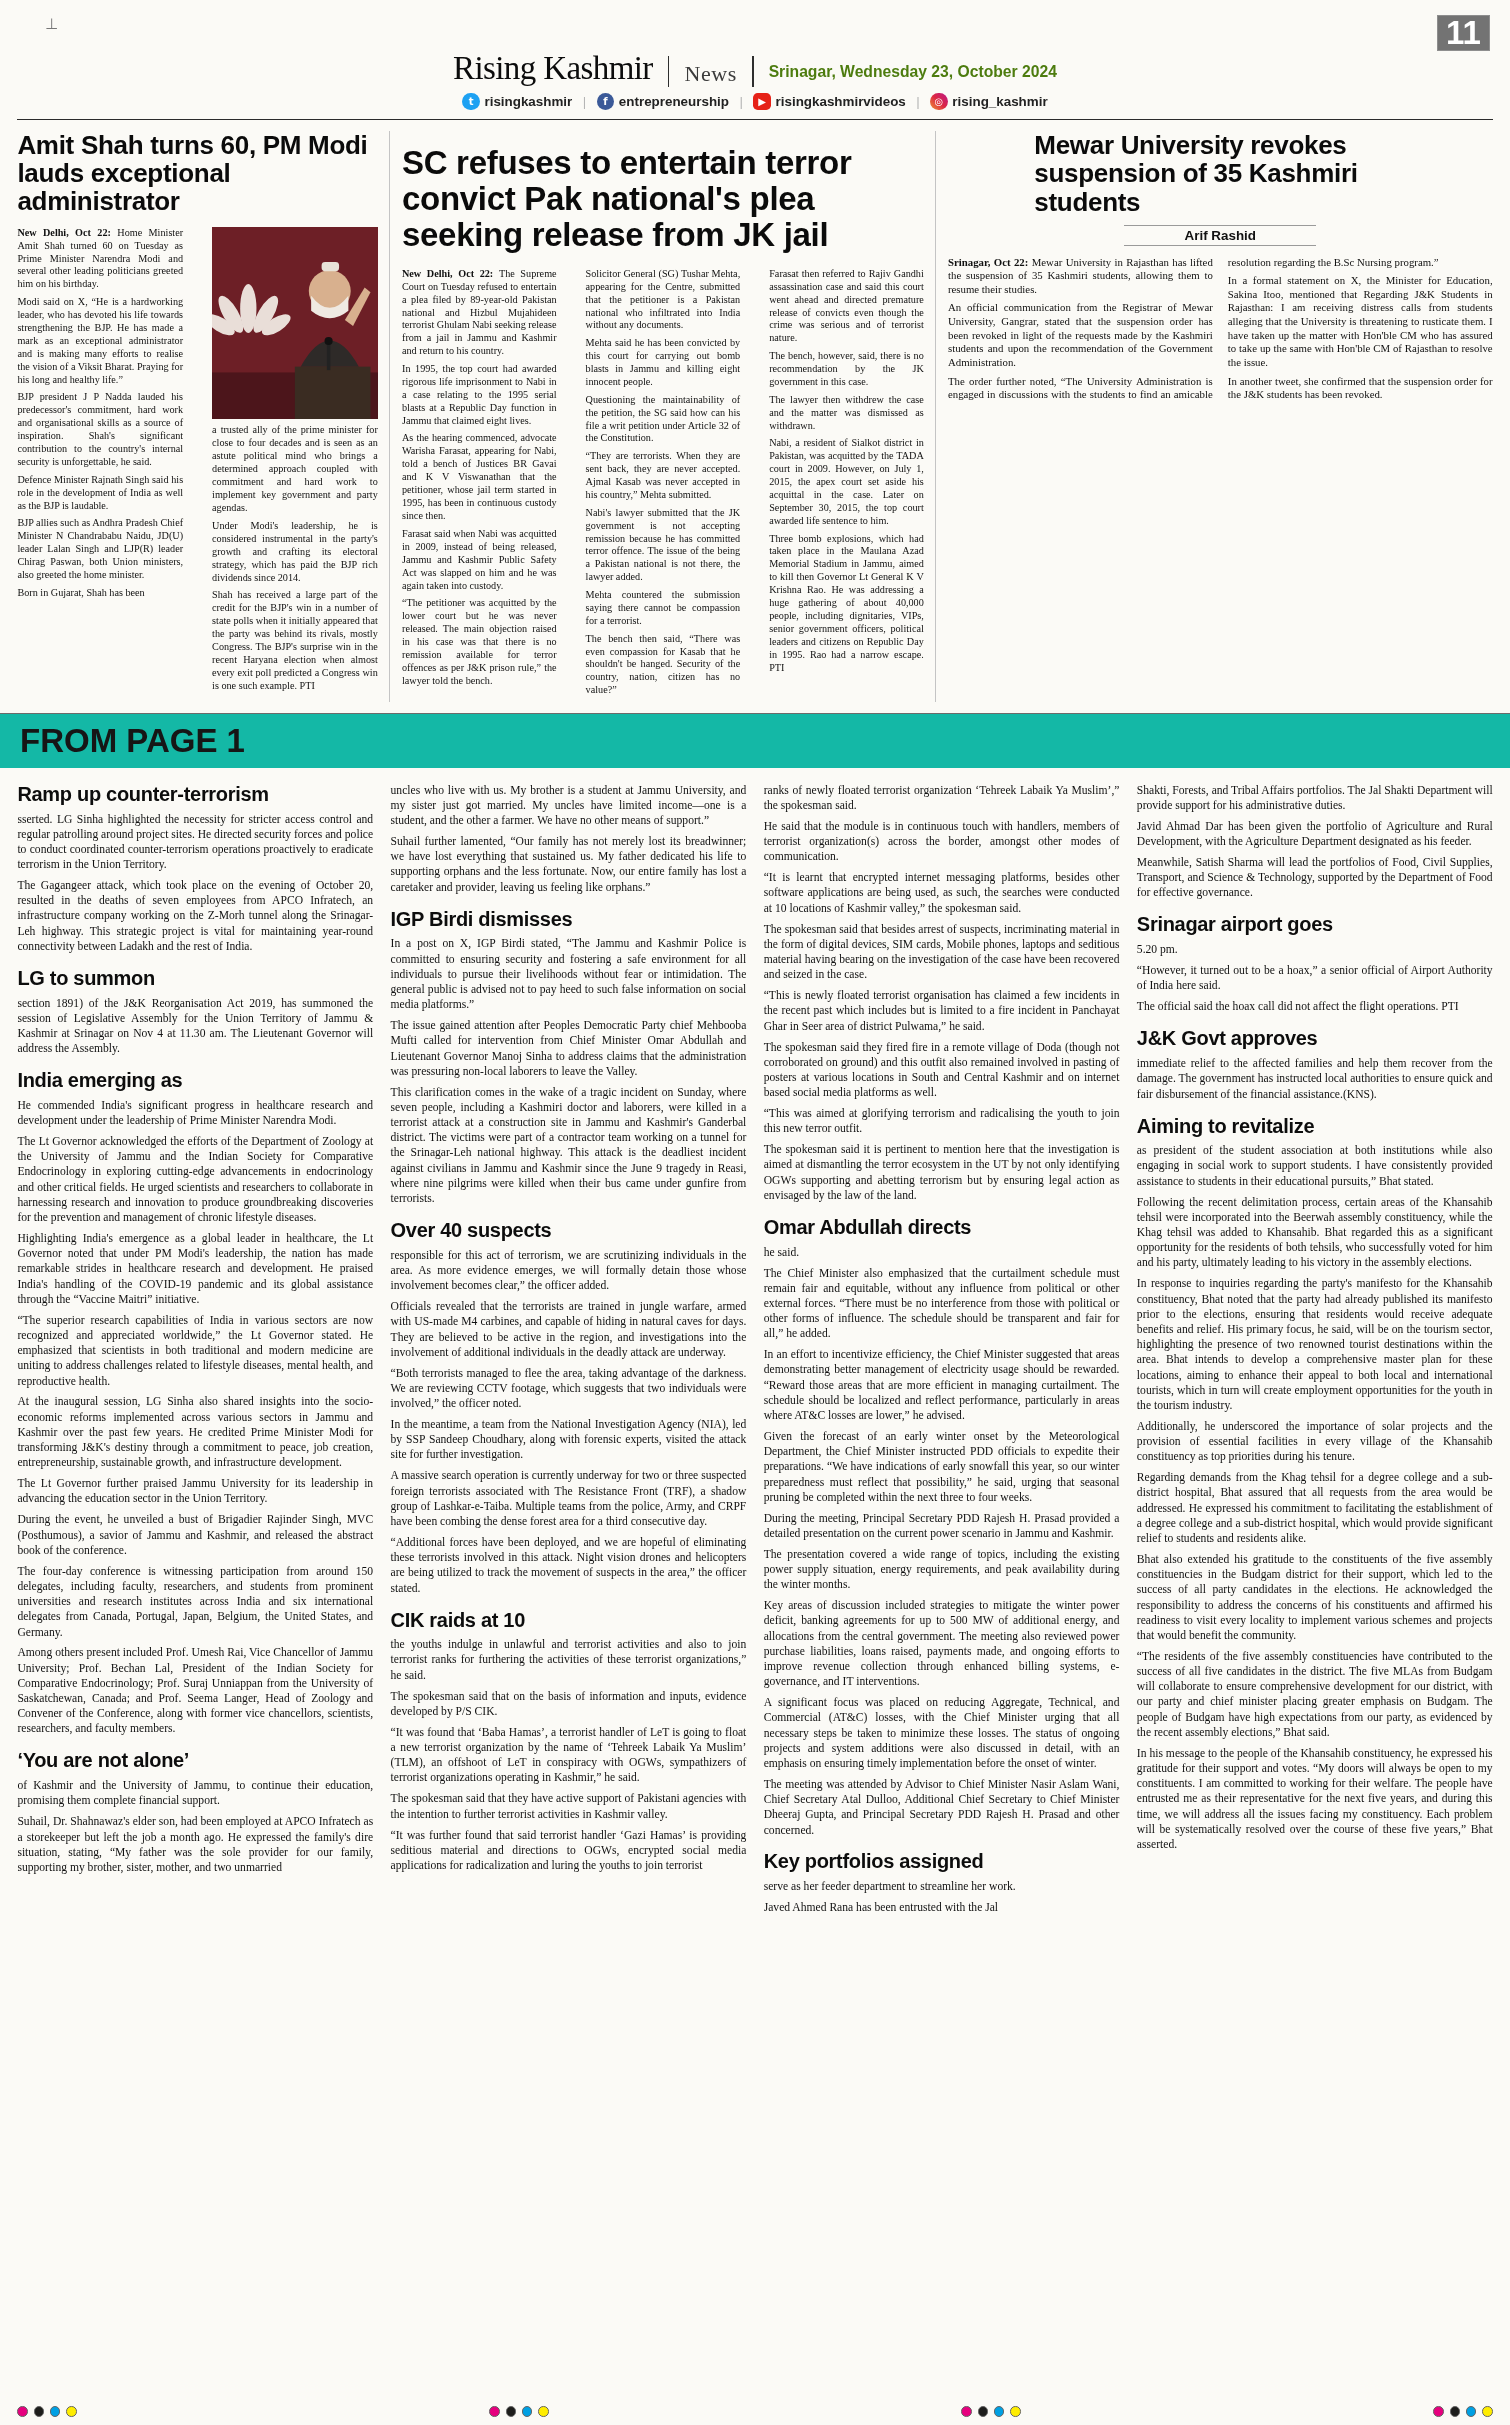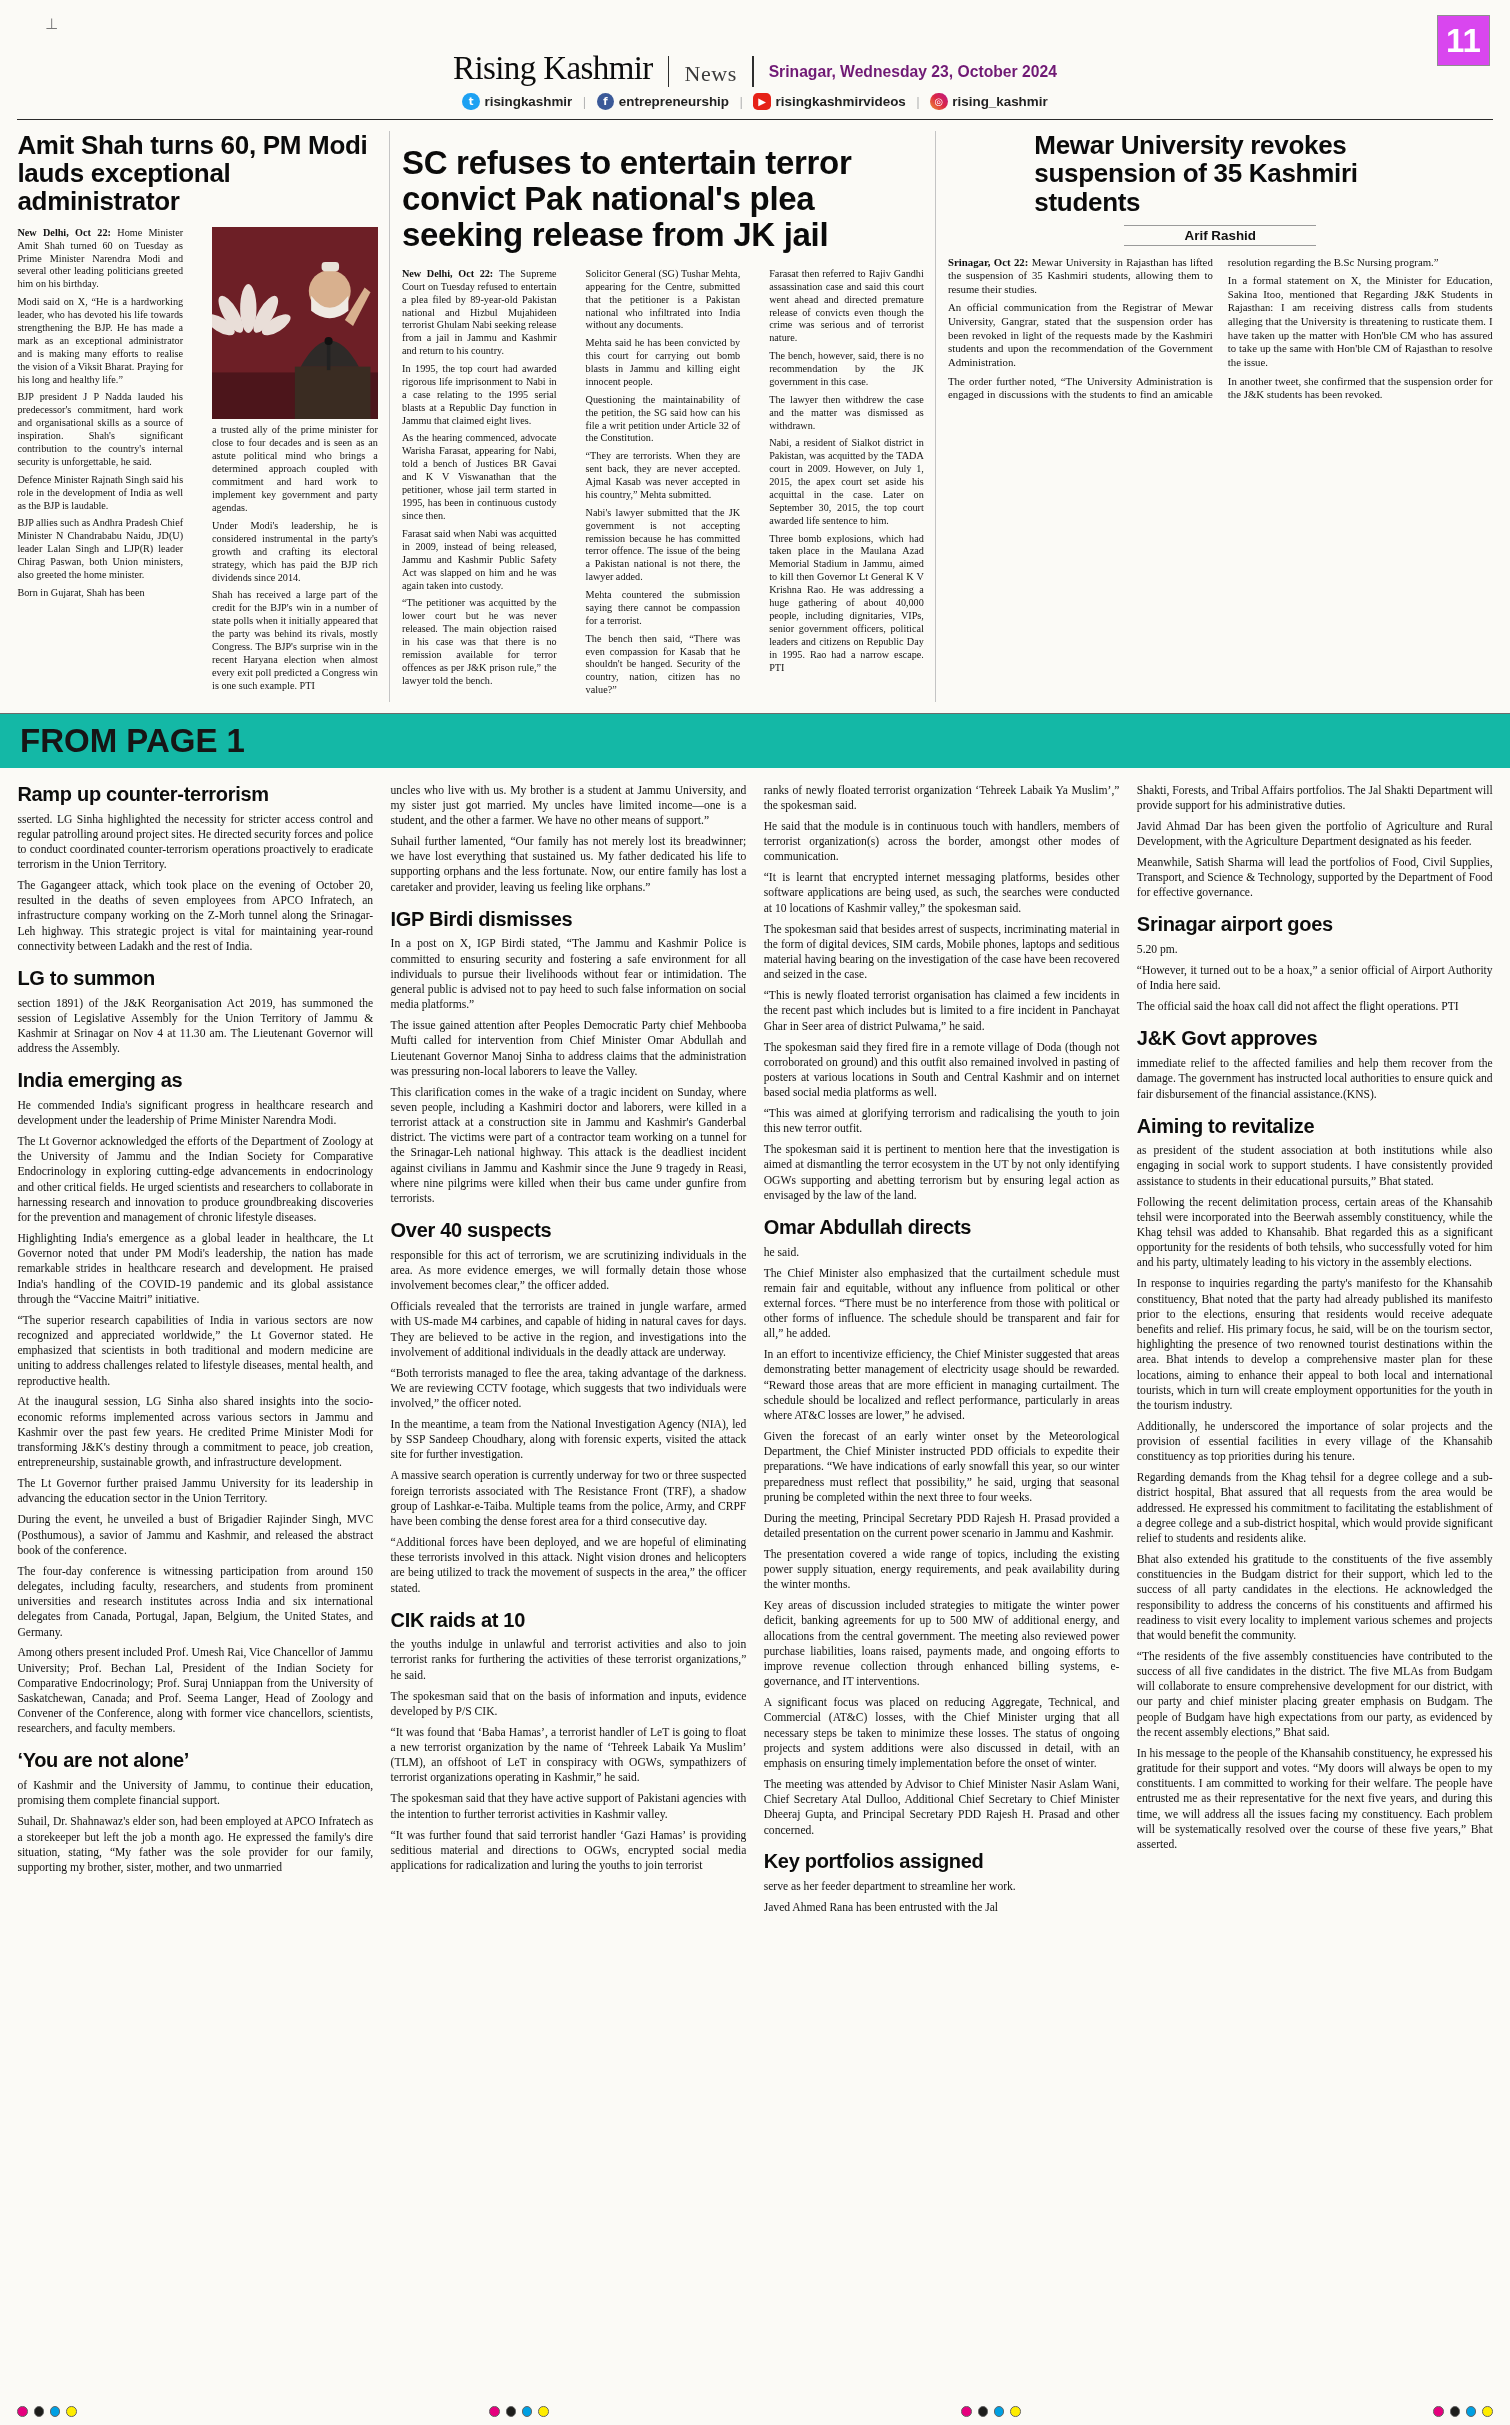--- a/index.html
+++ b/index.html
@@ -13,30 +13,30 @@
     font-family:"Liberation Serif", serif;
     overflow:hidden;
   }
 
   
   .reg-cross { position:absolute; top:15px; left:45px; color:#777; font-size:15px; font-family:"DejaVu Sans",sans-serif; }
   .masthead { display:flex; align-items:flex-end; justify-content:center; gap:15px; padding-top:15px; }
   .brand { font-family:"Liberation Serif",serif; font-weight:normal; font-size:33px; letter-spacing:-0.6px; color:#0c0c0c; }
   .mast-sep { width:1.7px; height:31px; background:#2e2e2e; }
   .section-label { font-family:"Liberation Serif",serif; font-size:22px; color:#3c3c3c; letter-spacing:0.6px; }
-  .issue-date { font-family:"Liberation Sans",sans-serif; font-weight:bold; font-size:15.7px; color:#701a75; padding-bottom:5.8px;margin-top:48px; }
+  .issue-date { font-family:"Liberation Sans",sans-serif; font-weight:bold; font-size:15.7px; color:#4d7c0f; padding-bottom:5.8px;margin-top:48px; }
   .social-row { display:flex; justify-content:center; align-items:center; gap:10.5px; margin-top:5.8px; font-family:"Liberation Sans",sans-serif; font-weight:bold; font-size:13.4px; color:#222; }
   .social-item { display:flex; align-items:center; gap:4.7px; }
   .s-icon { display:inline-flex; width:17.4px; height:17.4px; border-radius:50%; color:#fff; align-items:center; justify-content:center; font-size:10px; font-family:"DejaVu Sans",sans-serif; }
   .s-tw { background:#1da1f2; }
   .s-fb { background:#3b5998; }
   .s-yt { background:#e62117; border-radius:4.7px; }
   .s-ig { background:linear-gradient(45deg,#f09433,#dc2743,#bc1888); }
   .soc-div { color:#b5b5b5; font-weight:normal; }
-  .page-no-box { position:absolute; top:15px; right:20px; width:53px; height:51px; background:#d946ef; border:1.2px solid #8e8e8e; display:flex; align-items:center; justify-content:center; }
+  .page-no-box { position:absolute; top:15px; right:20px; width:53px; height:36px; background:#737373; border:1.2px solid #8e8e8e; display:flex; align-items:center; justify-content:center; }
   .page-no { color:#fff; font-family:"Liberation Sans",sans-serif; font-weight:bold; font-size:33px; }
   .header-rule { border-top:1.7px solid #2b2b2b; margin:9.3px 17.4px 0 17.4px; }
 
   
   .top-section { display:flex; align-items:stretch; padding:10.5px 17.4px 5.8px 17.4px; }
   .article { padding:0 11.6px; }
   .article:first-child { padding-left:0; }
   .article:last-child { padding-right:0; }
   .article + .article { border-left:0.6px solid #c4c4c4; }
   .a1 { width:372px; flex:0 0 auto; }

